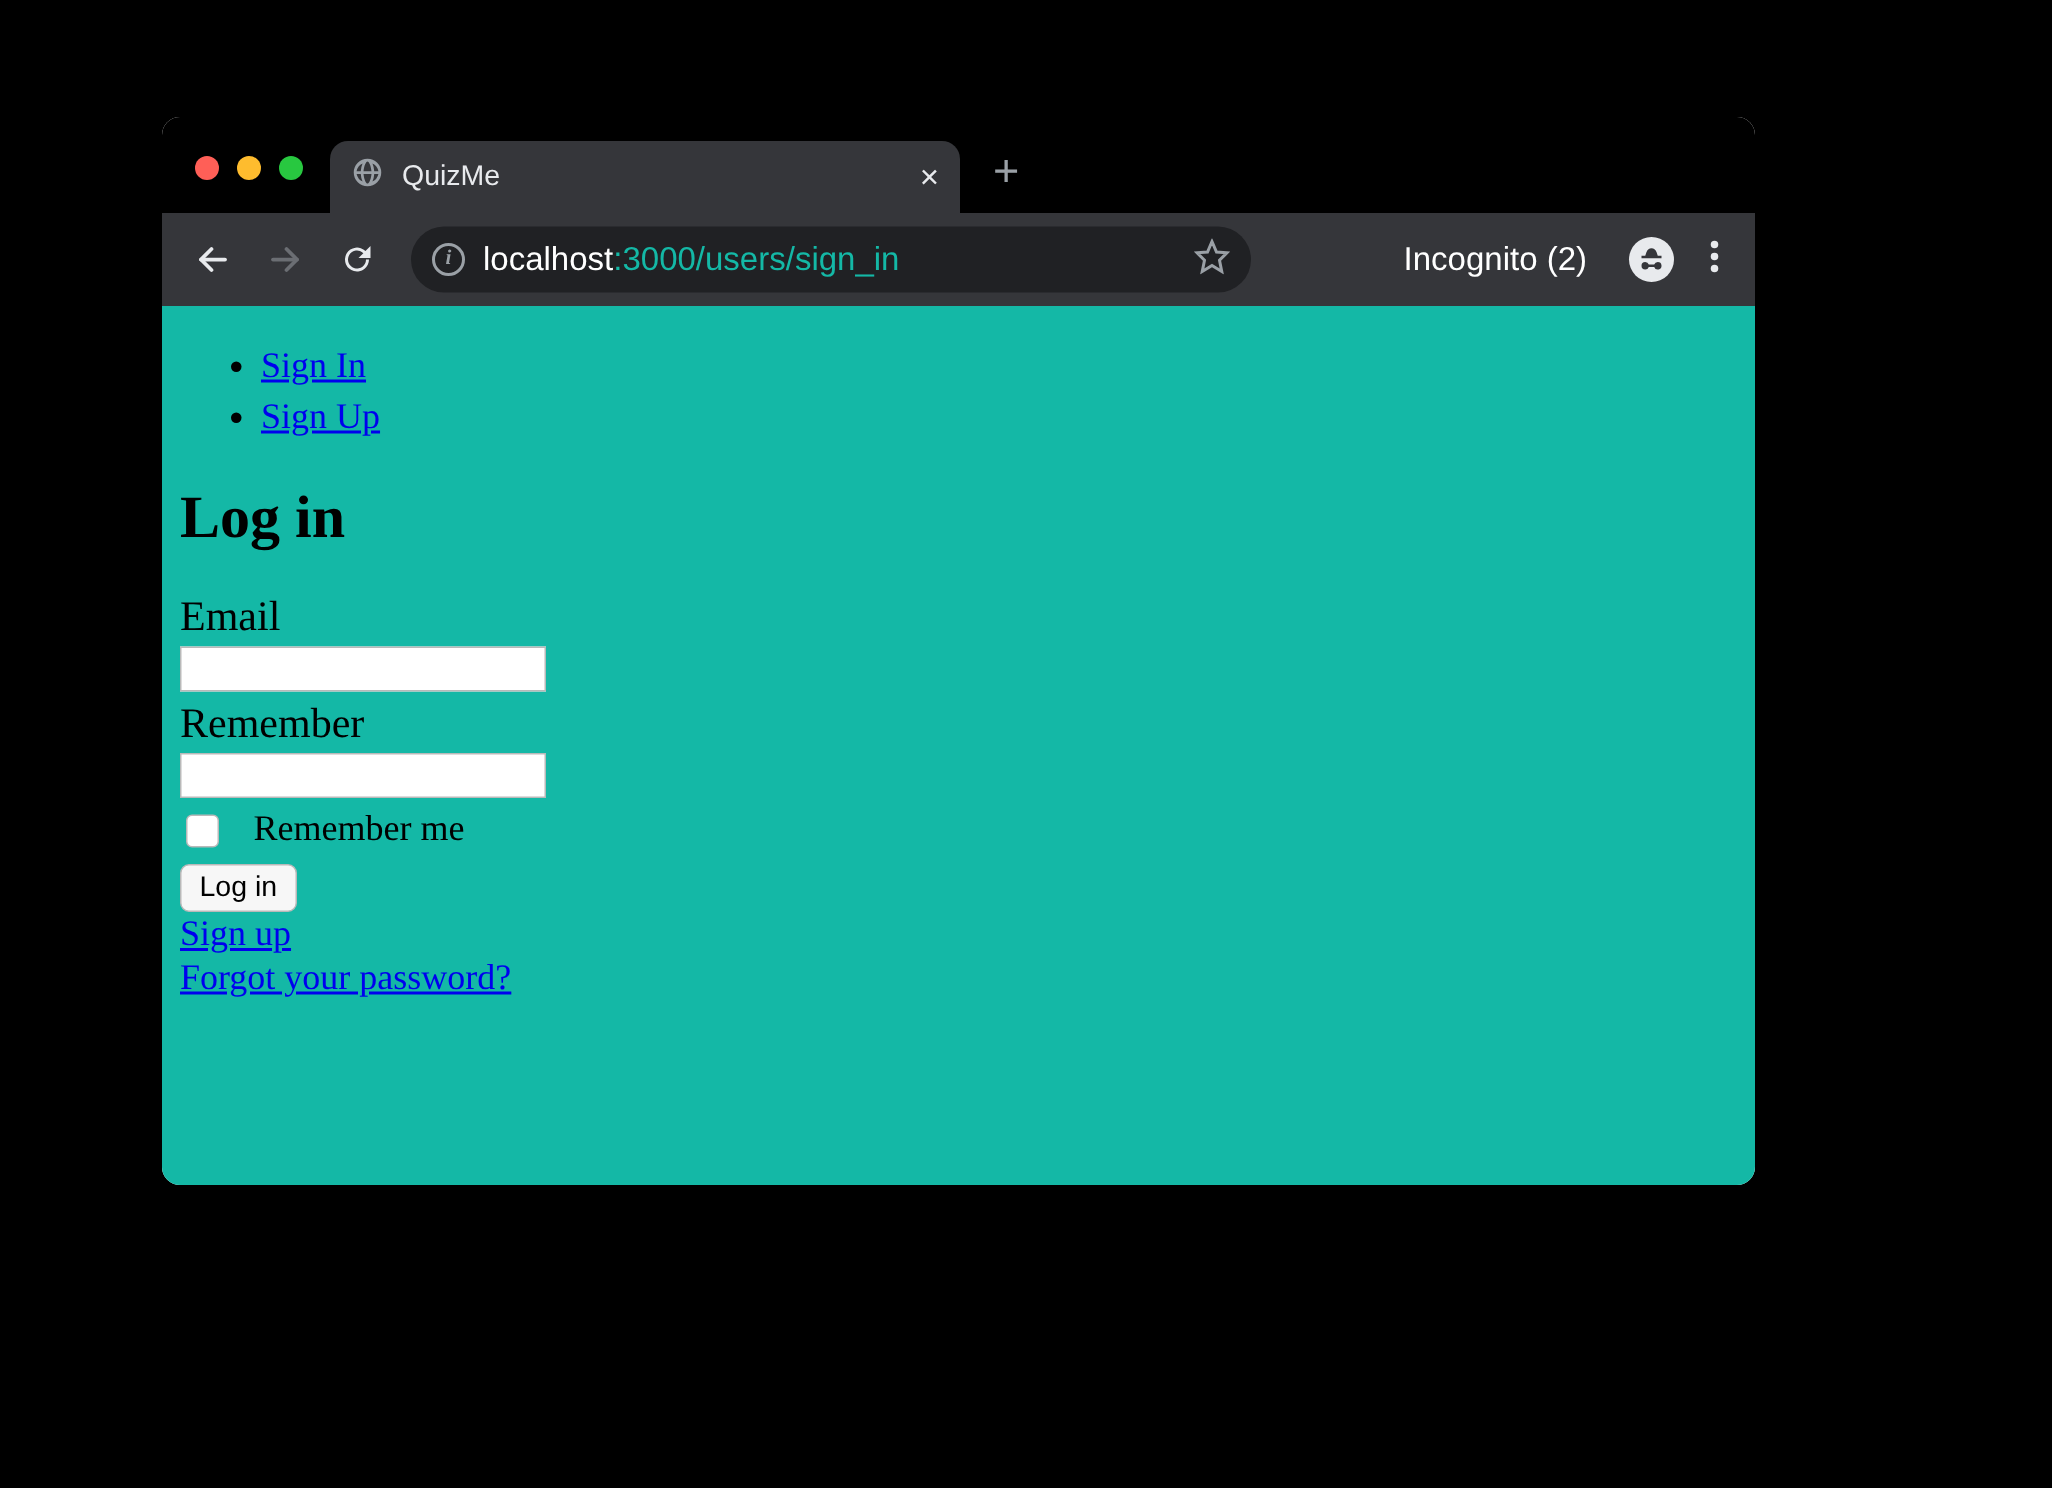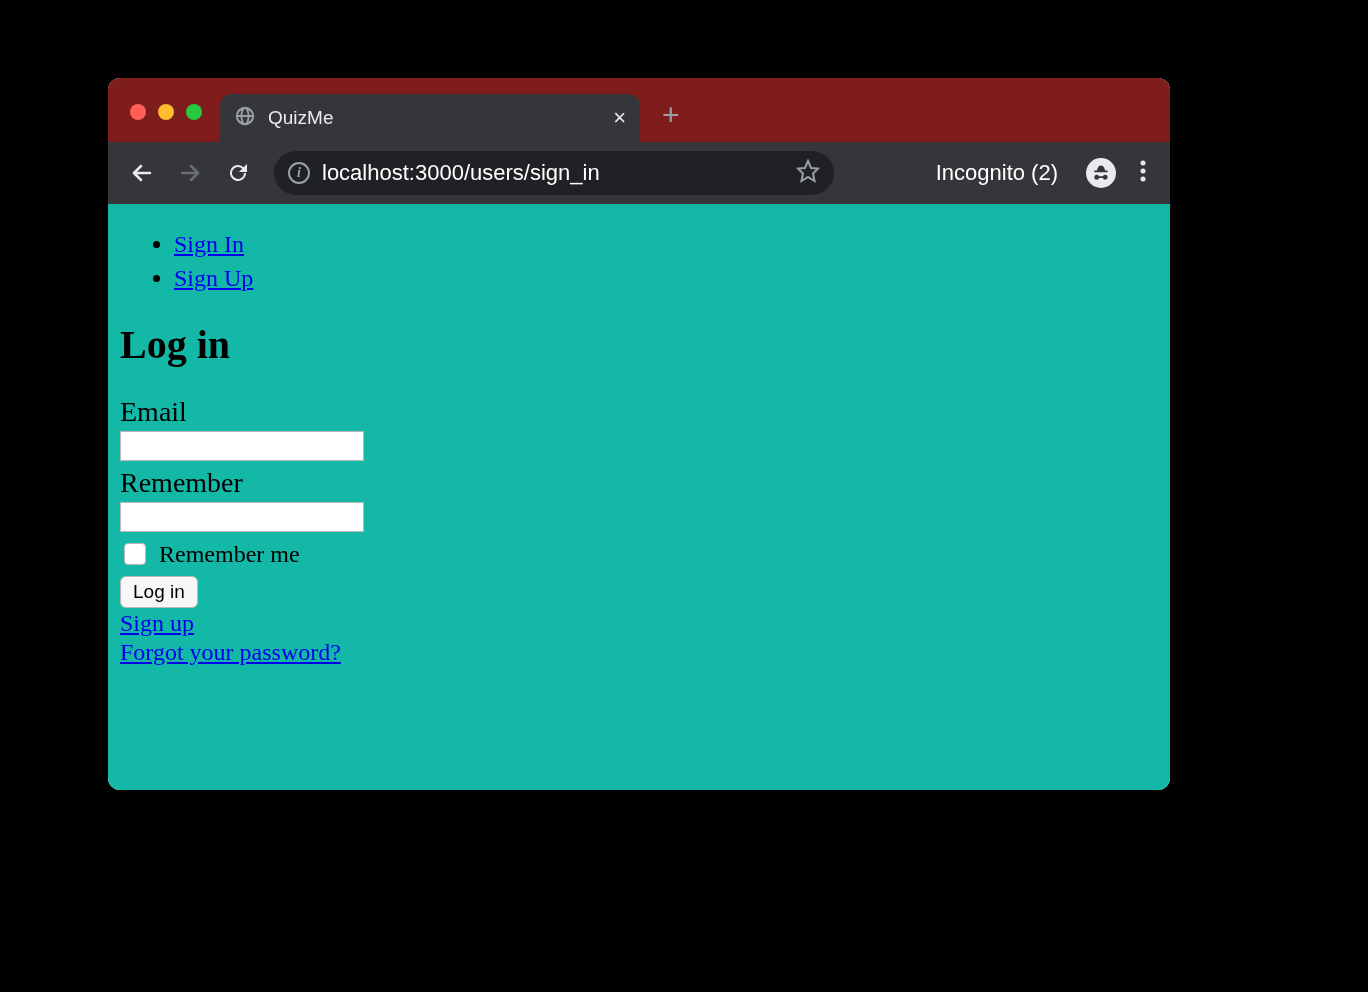--- a/index.html
+++ b/index.html
@@ -17,21 +17,21 @@
       top: 78px;
       left: 108px;
       width: 1062px;
       height: 712px;
       background: #fff;
       border-radius: 12px;
       overflow: hidden;
       box-shadow: 0 10px 40px rgba(0,0,0,0.6);
     }
     .chrome-top {
-      background: #7f1d1d;
+      background: #000000;
       height: 64px;
       display: flex;
       align-items: flex-end;
     }
     .traffic-lights {
       display: flex;
       gap: 12px;
       padding: 0 0 22px 22px;
       align-items: center;
     }
@@ -124,21 +124,21 @@
       font-family: Georgia, serif;
       font-style: italic;
     }
     .omnibox .url {
       flex: 1;
       font-size: 22px;
       color: #e8eaed;
       white-space: nowrap;
     }
     .omnibox .url .host { color: #ffffff; }
-    .omnibox .url .path { color: #ffffff; }
+    .omnibox .url .path { color: #14b8a6; }
     .omnibox .star-icon svg { width: 24px; height: 24px; stroke: #9aa0a6; fill: none; stroke-width: 2; }
     .toolbar-spacer { flex: 1; }
     .incognito-label {
       color: #ffffff;
       font-size: 22px;
       margin-right: 20px;
     }
     .incognito-icon {
       width: 30px;
       height: 30px;
@@ -186,22 +186,22 @@
     .form-row input[type="text"],
     .form-row input[type="password"] {
       width: 244px;
       height: 30px;
       border: 1px solid #b9b9b9;
       font-size: 16px;
       padding: 2px 4px;
     }
     .remember-row {
       display: flex;
-      align-items: center;
-      gap: 10px;
+      align-items: flex-start;
+      gap: 20px;
       margin-top: 8px;
     }
     .remember-row input[type="checkbox"] {
       width: 22px;
       height: 22px;
       border: 1px solid #b9b9b9;
       border-radius: 4px;
       appearance: none;
       background: #fff;
       cursor: pointer;

